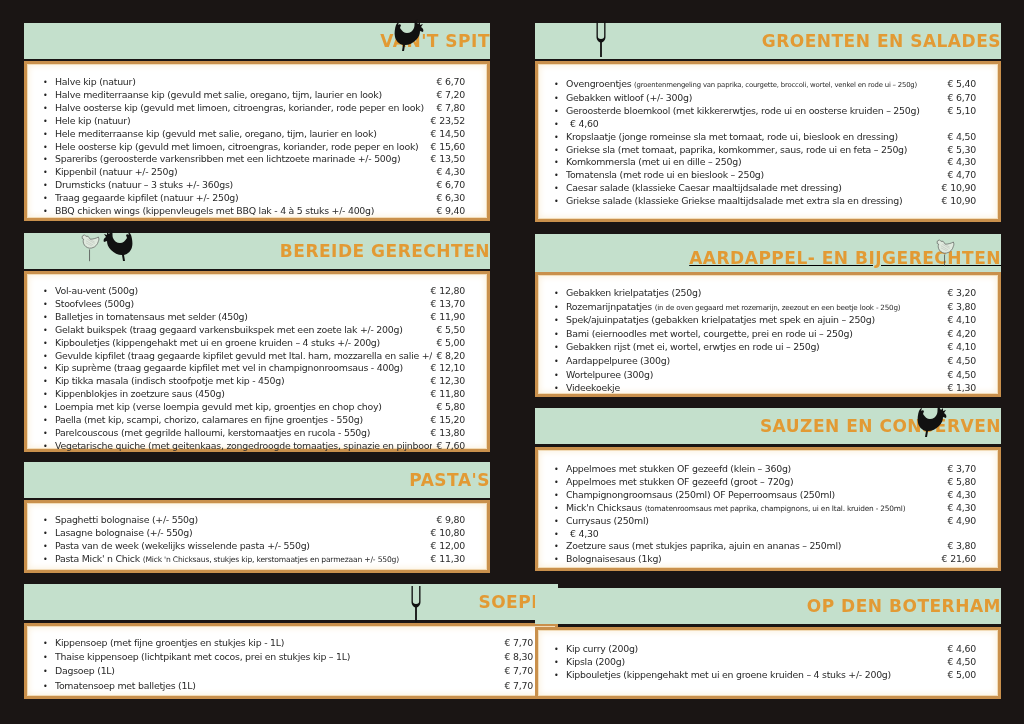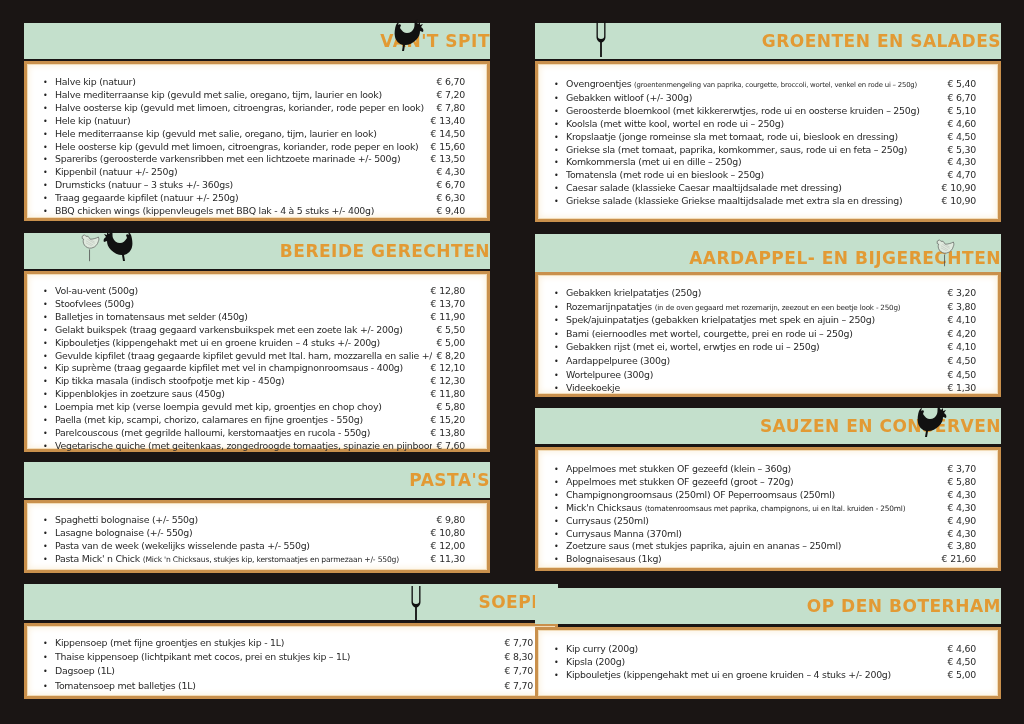--- a/index.html
+++ b/index.html
@@ -87,21 +87,21 @@
           <span class="price">€ 7,20</span>
         </li>
       <li class="item">
           <span class="bullet">•</span>
           <span class="name">Halve oosterse kip (gevuld met limoen, citroengras, koriander, rode peper en look)</span>
           <span class="price">€ 7,80</span>
         </li>
       <li class="item">
           <span class="bullet">•</span>
           <span class="name">Hele kip (natuur)</span>
-          <span class="price">€ 13,40</span>
+          <span class="price">€ 23,52</span>
         </li>
       <li class="item">
           <span class="bullet">•</span>
           <span class="name">Hele mediterraanse kip (gevuld met salie, oregano, tijm, laurier en look)</span>
           <span class="price">€ 14,50</span>
         </li>
       <li class="item">
           <span class="bullet">•</span>
           <span class="name">Hele oosterse kip (gevuld met limoen, citroengras, koriander, rode peper en look)</span>
           <span class="price">€ 15,60</span>
@@ -298,21 +298,20 @@
           <span class="name">Gebakken witloof (+/- 300g)</span>
           <span class="price">€ 6,70</span>
         </li>
       <li class="item">
           <span class="bullet">•</span>
           <span class="name">Geroosterde bloemkool (met kikkererwtjes, rode ui en oosterse kruiden – 250g)</span>
           <span class="price">€ 5,10</span>
         </li>
       <li class="item">
           <span class="bullet">•</span>
-          <span class="name">Koolsla (met witte kool, wortel en rode ui – 250g)</span>
           <span class="price">€ 4,60</span>
         </li>
       <li class="item">
           <span class="bullet">•</span>
           <span class="name">Kropslaatje (jonge romeinse sla met tomaat, rode ui, bieslook en dressing)</span>
           <span class="price">€ 4,50</span>
         </li>
       <li class="item">
           <span class="bullet">•</span>
           <span class="name">Griekse sla (met tomaat, paprika, komkommer, saus, rode ui en feta – 250g)</span>
@@ -336,21 +335,21 @@
       <li class="item">
           <span class="bullet">•</span>
           <span class="name">Griekse salade (klassieke Griekse maaltijdsalade met extra sla en dressing)</span>
           <span class="price">€ 10,90</span>
         </li>
     </ul>
   </div>
 </section>
 
 <section class="section" style="left:535px; top:234px; width:466px; height:163px;">
-  <div class="header" style="top:0; height:48px;">
+  <div class="header" style="top:0; height:48px;text-decoration:underline;">
     <span class="header-title">AARDAPPEL- EN BIJGERECHTEN</span>
     <svg class="icon" style="left:400px; top:2px; width:22px; height:34px;">
         <use href="#hen"></use>
       </svg>
   </div>
   <div class="box" style="top:38px; height:125px;">
     <ul class="items" style="top:12px; line-height:12.6px;">
       <li class="item">
           <span class="bullet">•</span>
           <span class="name">Gebakken krielpatatjes (250g)</span>
@@ -424,21 +423,20 @@
           <span class="name"><span>Mick'n Chicksaus</span> <span class="detail-small" style="font-size:7.4px;">(tomatenroomsaus met paprika, champignons, ui en Ital. kruiden - 250ml)</span></span>
           <span class="price">€ 4,30</span>
         </li>
       <li class="item">
           <span class="bullet">•</span>
           <span class="name">Currysaus (250ml)</span>
           <span class="price">€ 4,90</span>
         </li>
       <li class="item">
           <span class="bullet">•</span>
-          <span class="name">Currysaus Manna (370ml)</span>
           <span class="price">€ 4,30</span>
         </li>
       <li class="item">
           <span class="bullet">•</span>
           <span class="name">Zoetzure saus (met stukjes paprika, ajuin en ananas – 250ml)</span>
           <span class="price">€ 3,80</span>
         </li>
       <li class="item">
           <span class="bullet">•</span>
           <span class="name">Bolognaisesaus (1kg)</span>

